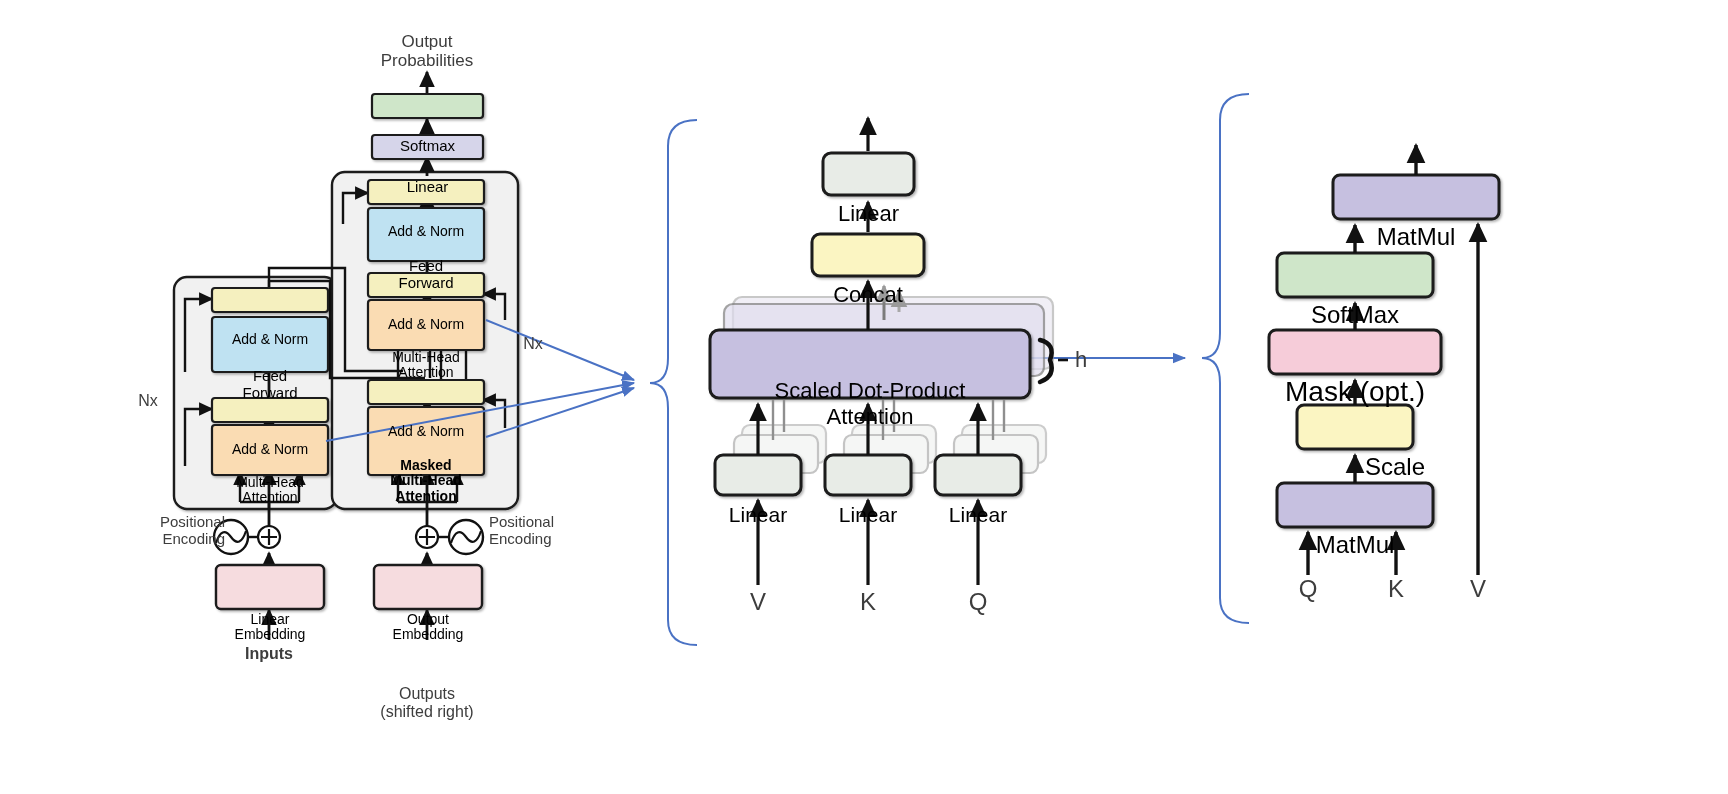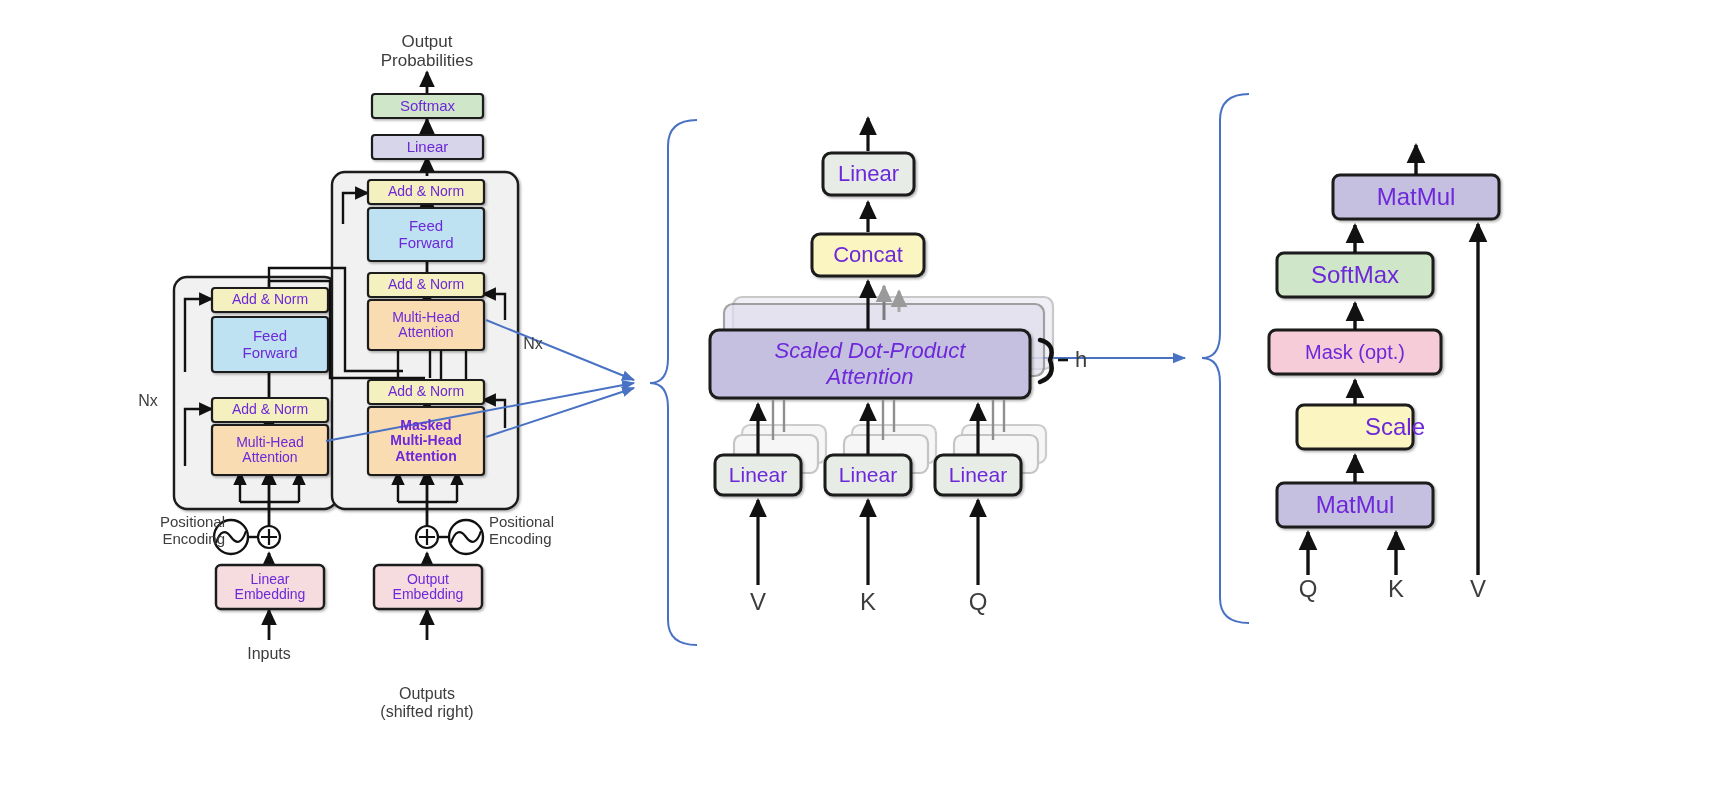--- a/index.html
+++ b/index.html
@@ -2,21 +2,21 @@
 <html><head>
 <meta charset="utf-8">
 <style>
   html,body{margin:0;padding:0;background:#ffffff;}
   body{width:1728px;height:794px;position:relative;overflow:hidden;
        font-family:"Liberation Sans","DejaVu Sans",sans-serif;color:#3b3b3b;}
   #canvas{position:absolute;inset:0;}
   svg#diagram{position:absolute;left:0;top:0;width:1728px;height:794px;}
   .lbl{position:absolute;text-align:center;line-height:1.12;color:#3d3d3d;}
   .boxtext{position:absolute;display:flex;align-items:center;justify-content:center;
-           line-height:1.1;color:#6d28d9;pointer-events:none;}
+           line-height:1.1;color:#000000;pointer-events:none;margin-top:40px;}
 </style>
 </head>
 <body>
 
 <div id="canvas">
 
 <svg id="diagram" viewBox="0 0 1728 794" xmlns="http://www.w3.org/2000/svg">
   <defs>
     <marker id="ah" markerWidth="7" markerHeight="7" refX="5.4" refY="3.1" orient="auto">
       <path d="M0,0.3 L6,3.1 L0,5.9 z" fill="#111"></path>
@@ -273,33 +273,33 @@
 
 <div class="boxtext" style="left:216px;top:565px;width:108px;height:44px;font-size:14px;flex-direction:column;">
   <span>Linear</span>
   <span>Embedding</span>
 </div>
 <div class="boxtext" style="left:374px;top:565px;width:108px;height:44px;font-size:14px;flex-direction:column;">
   <span>Output</span>
   <span>Embedding</span>
 </div>
 
-<div class="lbl" style="left:219px;top:645px;width:100px;font-size:16px;">Inputs</div>
+<div class="lbl" style="left:219px;top:645px;width:100px;font-size:16px;font-weight:bold;">Inputs</div>
 <div class="lbl" style="left:357px;top:645px;width:140px;font-size:16px;margin-top:40px;">
   <div>Outputs</div>
   <div>(shifted right)</div>
 </div>
 
 <div class="boxtext" style="left:823px;top:153px;width:91px;height:42px;font-size:22px;">
       <span>Linear</span>
     </div>
 <div class="boxtext" style="left:812px;top:234px;width:112px;height:42px;font-size:22px;">
       <span>Concat</span>
     </div>
-<div class="boxtext" style="left:710px;top:330px;width:320px;height:68px;font-size:22px;flex-direction:column;line-height:1.2;font-style:italic;">
+<div class="boxtext" style="left:710px;top:330px;width:320px;height:68px;font-size:22px;flex-direction:column;line-height:1.2;">
   <span>Scaled Dot-Product</span>
   <span>Attention</span>
 </div>
 <div class="lbl" style="left:1066px;top:348px;width:30px;font-size:22px;">h</div>
 
 <div class="boxtext" style="left:715px;top:455px;width:86px;height:40px;font-size:21px;">
       <span>Linear</span>
     </div>
 <div class="boxtext" style="left:825px;top:455px;width:86px;height:40px;font-size:21px;">
       <span>Linear</span>
@@ -311,21 +311,21 @@
 <div class="lbl" style="left:733px;top:589px;width:50px;font-size:24px;">V</div>
 <div class="lbl" style="left:843px;top:589px;width:50px;font-size:24px;">K</div>
 <div class="lbl" style="left:953px;top:589px;width:50px;font-size:24px;">Q</div>
 
 <div class="boxtext" style="left:1333px;top:175px;width:166px;height:44px;font-size:24px;">
       <span>MatMul</span>
     </div>
 <div class="boxtext" style="left:1277px;top:253px;width:156px;height:44px;font-size:24px;">
       <span>SoftMax</span>
     </div>
-<div class="boxtext" style="left:1269px;top:330px;width:172px;height:44px;font-size:20px;">
+<div class="boxtext" style="left:1269px;top:330px;width:172px;height:44px;font-size:28px;">
       <span>Mask (opt.)</span>
     </div>
 <div class="boxtext" style="left:1297px;top:405px;width:116px;height:44px;font-size:24px;padding-left:40px;">
       <span>Scale</span>
     </div>
 <div class="boxtext" style="left:1277px;top:483px;width:156px;height:44px;font-size:24px;">
       <span>MatMul</span>
     </div>
 
 <div class="lbl" style="left:1283px;top:576px;width:50px;font-size:24px;">Q</div>

